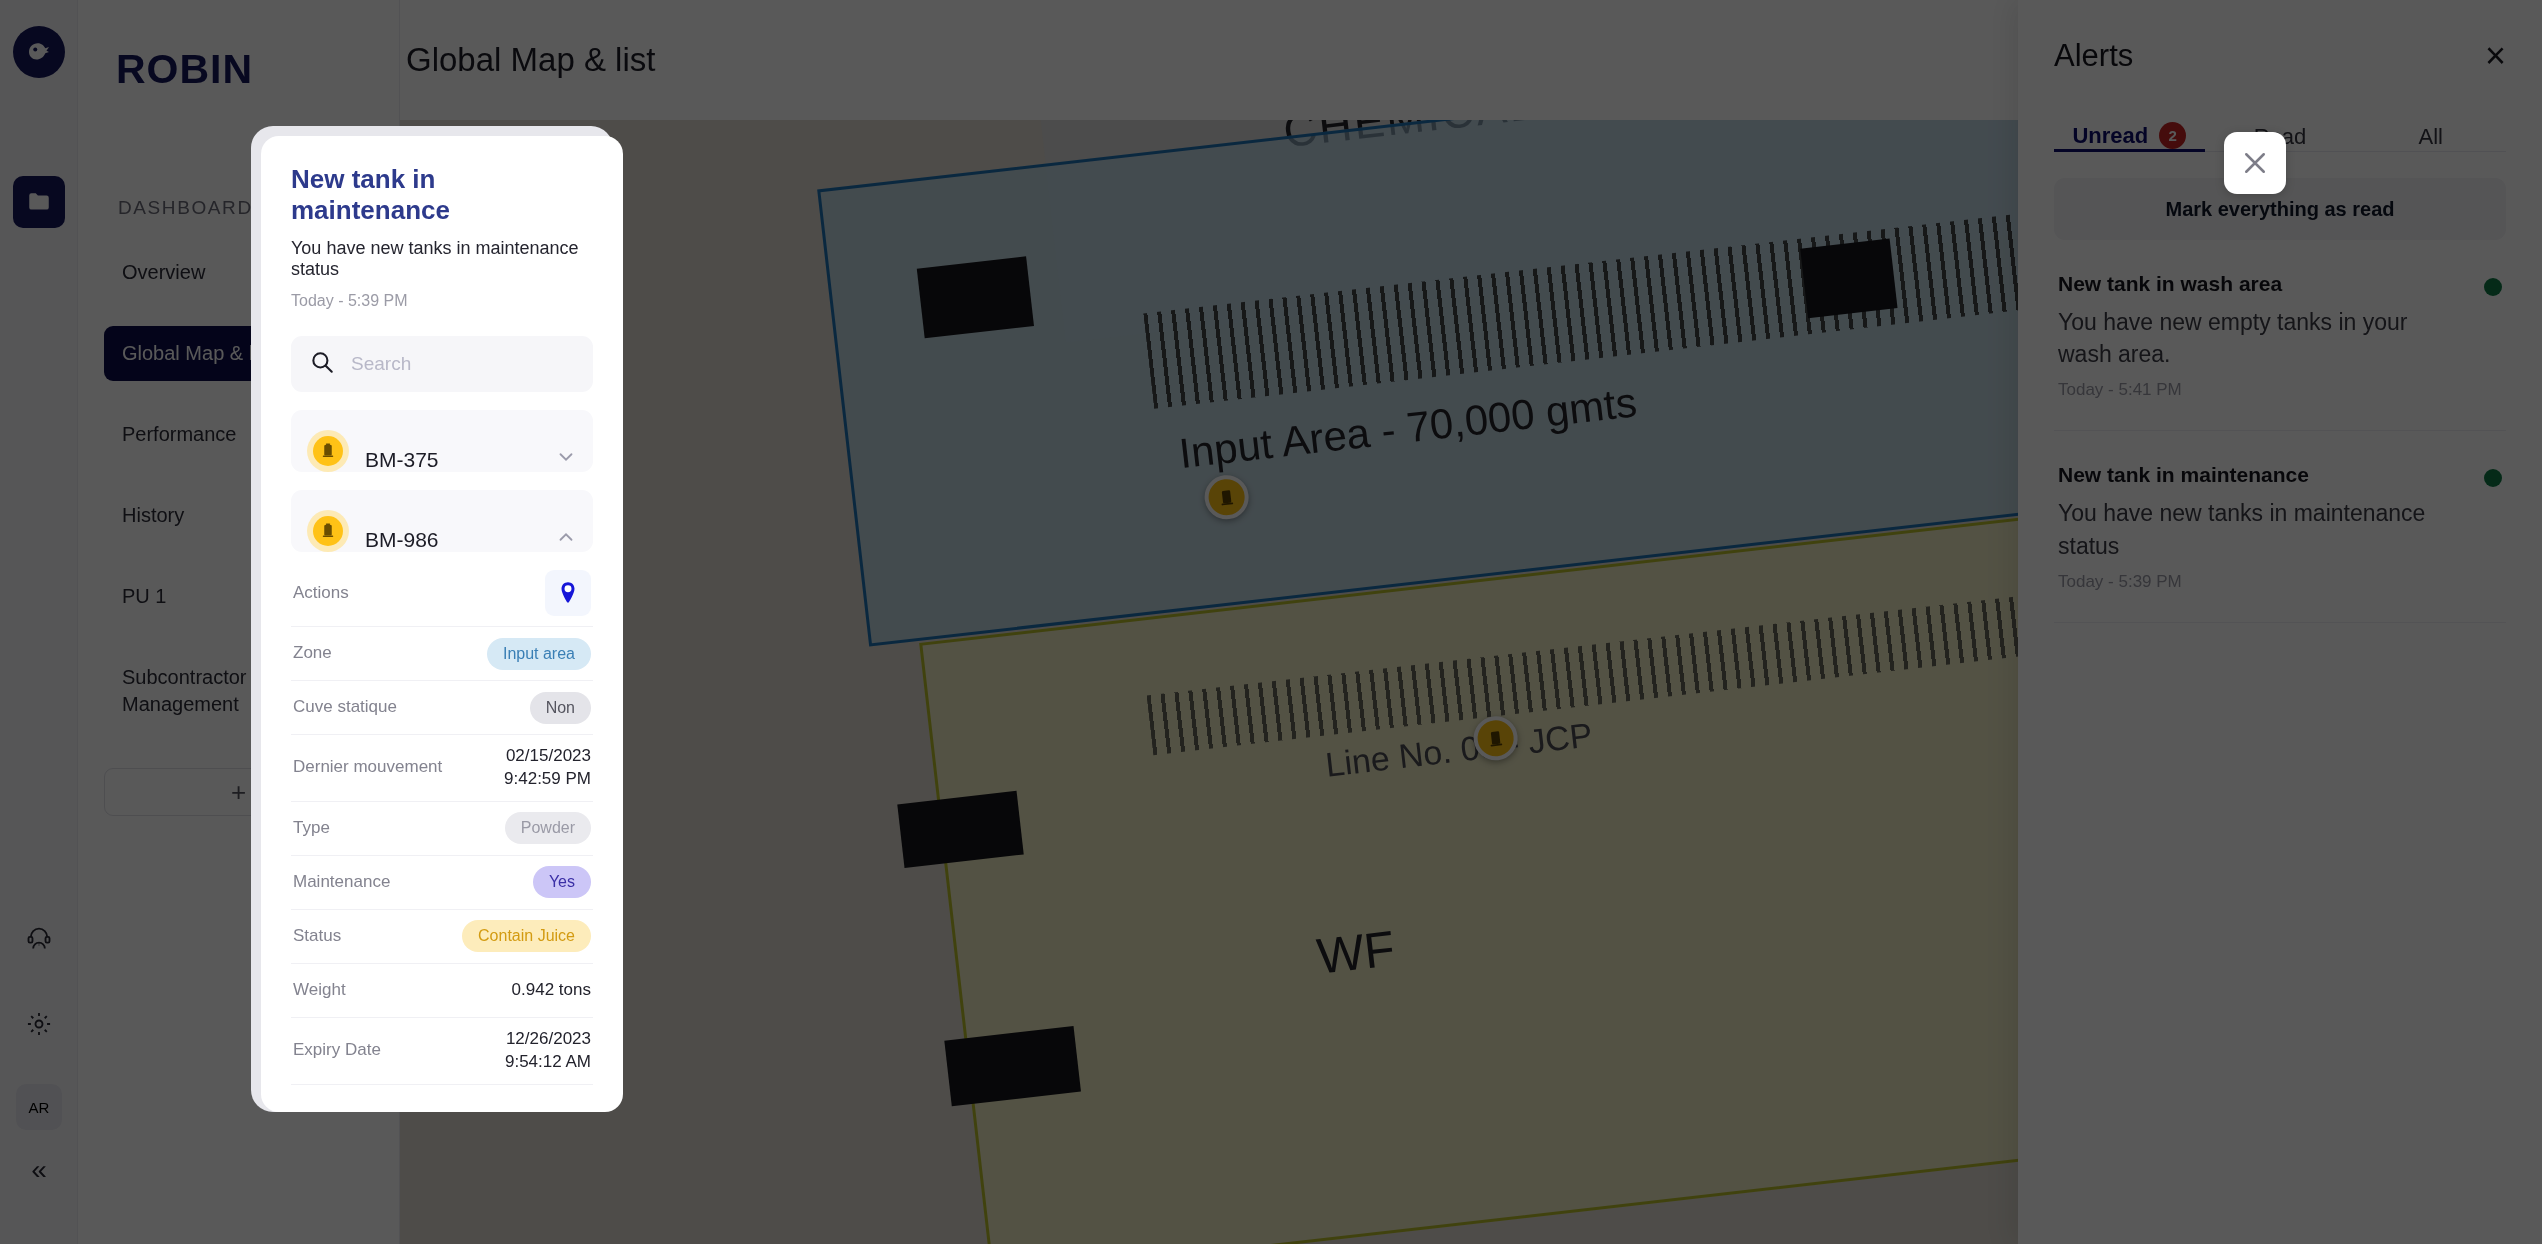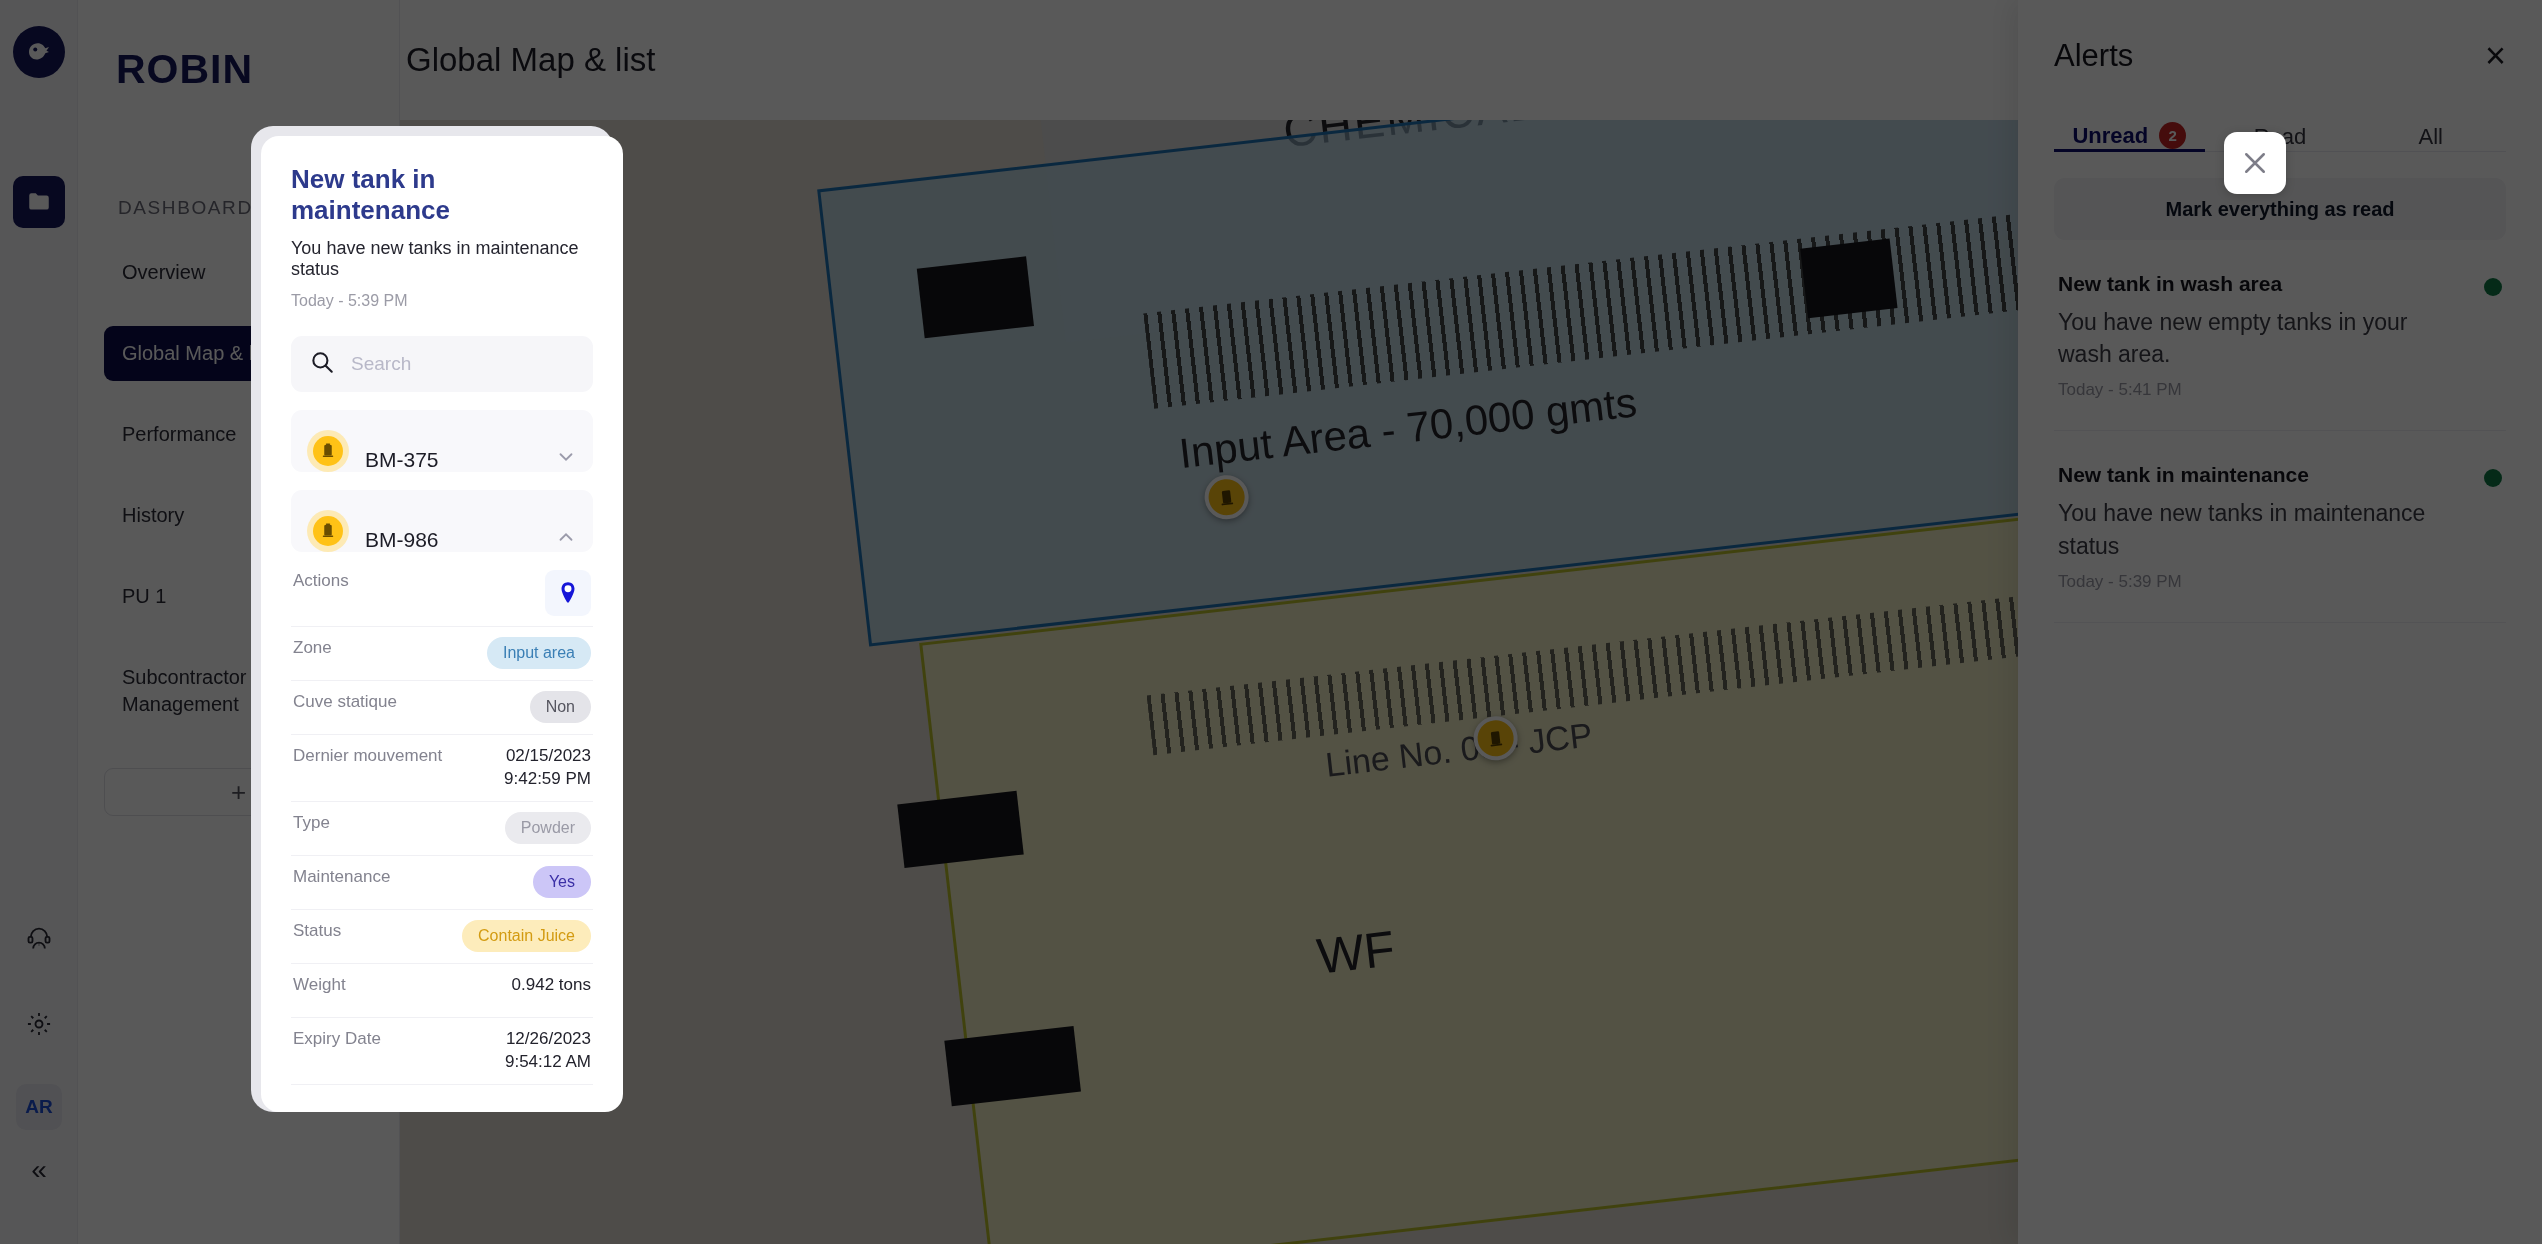--- a/index.html
+++ b/index.html
@@ -29,21 +29,21 @@
   .rail-btn {
     width: 52px; height: 52px; border-radius: 10px;
     display: flex; align-items: center; justify-content: center;
     margin-bottom: 20px; color: #2a2a35;
   }
   .rail-btn.active { background: #15175c; color: #ffffff; }
   .rail-bottom { position: absolute; bottom: 28px; left: 0; width: 78px;
     display: flex; flex-direction: column; align-items: center; gap: 14px; }
   .avatar-ar {
     width: 46px; height: 46px; border-radius: 10px; background: #e8e8ef;
-    color: #1d4ed8; font-size: 19px; display: flex; align-items: center; justify-content: center; font-weight: bold;
+    color: #000000; font-size: 15px; display: flex; align-items: center; justify-content: center;
   }
 
   
   .nav-panel {
     width: 322px; height: 1244px; background: #ffffff;
     border-right: 1px solid #ececf1; padding: 28px 26px 0 26px; flex: none;
   }
   .nav-logo { font-size: 41px; letter-spacing: 1px; color: #15175c;
     font-weight: 700; margin: 18px 0 0 12px; }
   .nav-section {
@@ -159,21 +159,21 @@
     display: flex; align-items: flex-end; padding: 0 16px; gap: 16px;
   }
   .tank-ico-wrap { width: 42px; height: 42px; border-radius: 50%; background: #fdeab5;
     display: flex; align-items: center; justify-content: center; flex: none; }
   .tank-ico { width: 30px; height: 30px; border-radius: 50%; background: #ffc216;
     display: flex; align-items: center; justify-content: center; }
   .tank-name { flex: 1; font-size: 21px; color: #1c1c26; }
   .chev { color: #9b9bab; }
 
   .kv-list { margin-top: 8px; }
-  .kv { display: flex; align-items: flex-start; justify-content: space-between;
+  .kv { display: flex; align-items: center; justify-content: space-between;
     min-height: 54px; border-bottom: 1px solid #f0f0f4; padding: 10px 2px; gap: 12px; }
   .kv-k { font-size: 17px; color: #83838f; flex: none; max-width: 150px; line-height: 1.35; }
   .kv-v { font-size: 17px; color: #23232d; text-align: right; line-height: 1.35; }
   .pill { display: inline-block; padding: 7px 16px; border-radius: 16px; font-size: 16px; }
   .pill-blue { background: #d6e9f5; color: #3a7fb5; }
   .pill-gray { background: #e4e4e9; color: #55555f; }
   .pill-gray2 { background: #eaeaee; color: #9a9aa6; }
   .pill-amber { background: #fdecbb; color: #d39b12; }
   .pill-purple { background: #ccc6f7; color: #3b2fa6; }
   .act-btn { width: 46px; height: 46px; border-radius: 9px; background: #f3f6fd;

